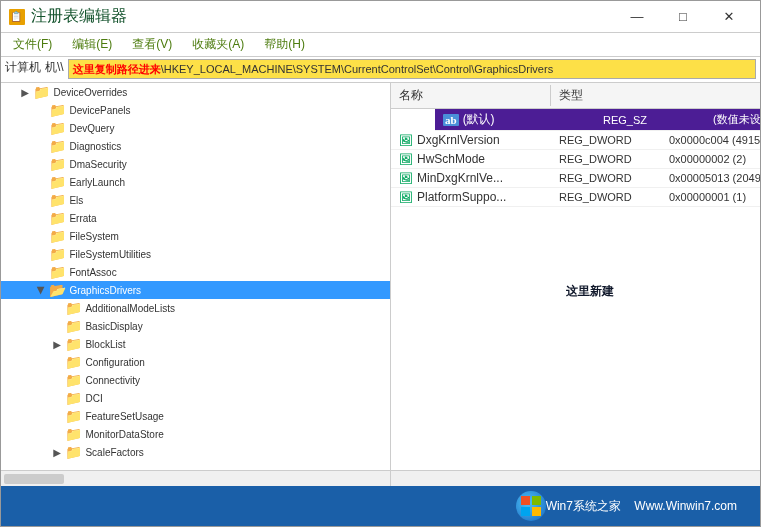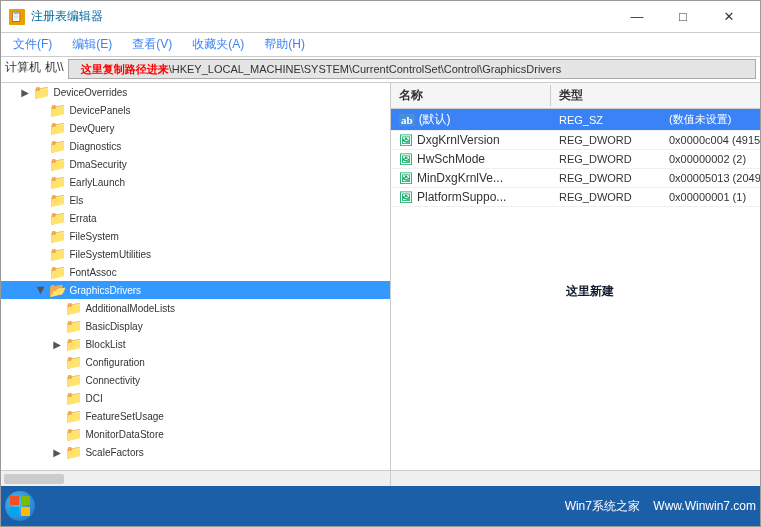--- a/index.html
+++ b/index.html
@@ -4,74 +4,74 @@
   <style>
     * { box-sizing: border-box; margin: 0; padding: 0; font-family: 'Microsoft YaHei', SimHei, Arial, sans-serif; font-size: 12px; }
     body { background: #f0f0f0; width: 761px; height: 527px; overflow: hidden; }
     
     .window { width: 761px; height: 527px; background: #fff; border: 1px solid #999; display: flex; flex-direction: column; }
     
     
     .title-bar { background: #fff; border-bottom: 1px solid #ccc; display: flex; align-items: center; justify-content: space-between; padding: 6px 8px; height: 32px; }
     .title-bar-left { display: flex; align-items: center; gap: 6px; }
     .title-icon { width: 16px; height: 16px; background: #e8a000; border-radius: 1px; display: flex; align-items: center; justify-content: center; color: #fff; font-size: 10px; font-weight: bold; }
-    .title-text { font-size: 12px; color: #0369a1; }
+    .title-text { font-size: 16px; color: #14532d; }
     .title-controls { display: flex; gap: 0; }
     .title-btn { width: 46px; height: 20px; background: none; border: none; cursor: pointer; display: flex; align-items: center; justify-content: center; font-size: 13px; color: #333; }
     
     
     .menu-bar { background: #fff; border-bottom: 1px solid #ccc; display: flex; align-items: center; padding: 2px 4px; height: 24px; gap: 4px; }
-    .menu-item { padding: 2px 8px; cursor: pointer; color: #3b82f6; border-radius: 2px; }
+    .menu-item { padding: 2px 8px; cursor: pointer; color: #4d7c0f; border-radius: 2px; }
     
     
     .address-bar { background: #fff; border-bottom: 1px solid #ccc; display: flex; align-items: flex-start; padding: 2px 4px; height: 26px; }
     .address-label { color: #333; white-space: nowrap; margin-right: 4px; }
-    .address-path { flex: 1; background: #e5e5e5; border: 1px solid #aaa; padding: 1px 12px; color: #333; font-size: 11px; height: 20px; display: flex; align-items: center; }
+    .address-path { flex: 1; background: #fde047; border: 1px solid #aaa; padding: 1px 4px; color: #333; font-size: 11px; height: 20px; display: flex; align-items: center; }
     
     
     .red-annotation { color: #ff0000; font-size: 11px; font-weight: bold; }
     
     
     .main-content { display: flex; flex: 1; overflow: hidden; }
     
     
     .tree-panel { width: 390px; border-right: 1px solid #ccc; overflow-y: auto; background: #fff; position: relative; }
     
     
     .right-panel { flex: 1; background: #fff; display: flex; flex-direction: column; overflow: hidden; }
     
     
     .right-header { display: grid; grid-template-columns: 160px 110px 1fr; border-bottom: 1px solid #ccc; background: #f5f5f5; padding: 2px 0; }
-    .col-header { padding: 2px 8px; font-size: 12px; color: #333; border-right: 1px solid #ccc; font-weight: bold; }
+    .col-header { padding: 2px 8px; font-size: 12px; color: #333; border-right: 1px solid #ccc; font-weight: normal; }
     .col-header:last-child { border-right: none; }
     
     
     .right-rows { flex: 1; overflow-y: auto; position: relative; }
     .registry-row { display: grid; grid-template-columns: 160px 110px 1fr; border-bottom: 1px solid #f0f0f0; cursor: pointer; align-items: center; }
-    .registry-row.selected { background: #3b82f6; color: #fff; }
+    .registry-row.selected { background: #4c1d95; color: #fff; margin-left: 44px; }
     .registry-row.selected .cell { color: #fff; }
     .cell { padding: 2px 8px; font-size: 11px; color: #333; display: flex; align-items: center; gap: 4px; white-space: nowrap; overflow: hidden; text-overflow: ellipsis; }
     
     
     .tree-item { display: flex; align-items: center; padding: 1px 0; cursor: pointer; white-space: nowrap; user-select: none; }
     .tree-item.selected { background: #3399ff; color: #fff; }
     .tree-item.selected .folder-icon { color: #fff; }
     .expand-arrow { width: 16px; text-align: center; font-size: 10px; color: #555; flex-shrink: 0; }
     .expand-arrow.expanded { transform: rotate(90deg); display: inline-block; }
     .folder-icon { color: #e8c45a; margin-right: 3px; font-size: 14px; }
     .item-label { font-size: 10px; color: #333; }
     .tree-item.selected .item-label { color: #fff; }
     
     
     .indent-1 { padding-left: 16px; }
     .indent-2 { padding-left: 32px; }
     .indent-3 { padding-left: 48px; }
     
     
-    .status-bar { height: 40px; background: #1a5fa8; display: flex; align-items: center; justify-content: space-between; padding: 0 4px; color: #fff; font-size: 11px; }
+    .status-bar { height: 40px; background: #1a5fa8; display: flex; align-items: center; justify-content: flex-end; padding: 0 23px; color: #fff; font-size: 11px; }
     .status-left { display: flex; align-items: center; gap: 6px; }
     .win-logo { width: 30px; height: 30px; border-radius: 50%; background: radial-gradient(circle at 40% 40%, #4fc3f7, #1565c0); display: flex; align-items: center; justify-content: center; overflow: hidden; }
     .win-logo svg { width: 22px; height: 22px; }
 
     
     .center-annotation { position: absolute; top: 50%; left: 50%; transform: translate(-20%, -40%); color: #0f172a; font-size: 12px; font-weight: bold; pointer-events: none; }
 
     .bottom-bar { display: flex; height: 16px; border-top: 1px solid #ccc; background: #f0f0f0; }
     .bottom-left { width: 390px; border-right: 1px solid #ccc; }
     .bottom-right { flex: 1; }

